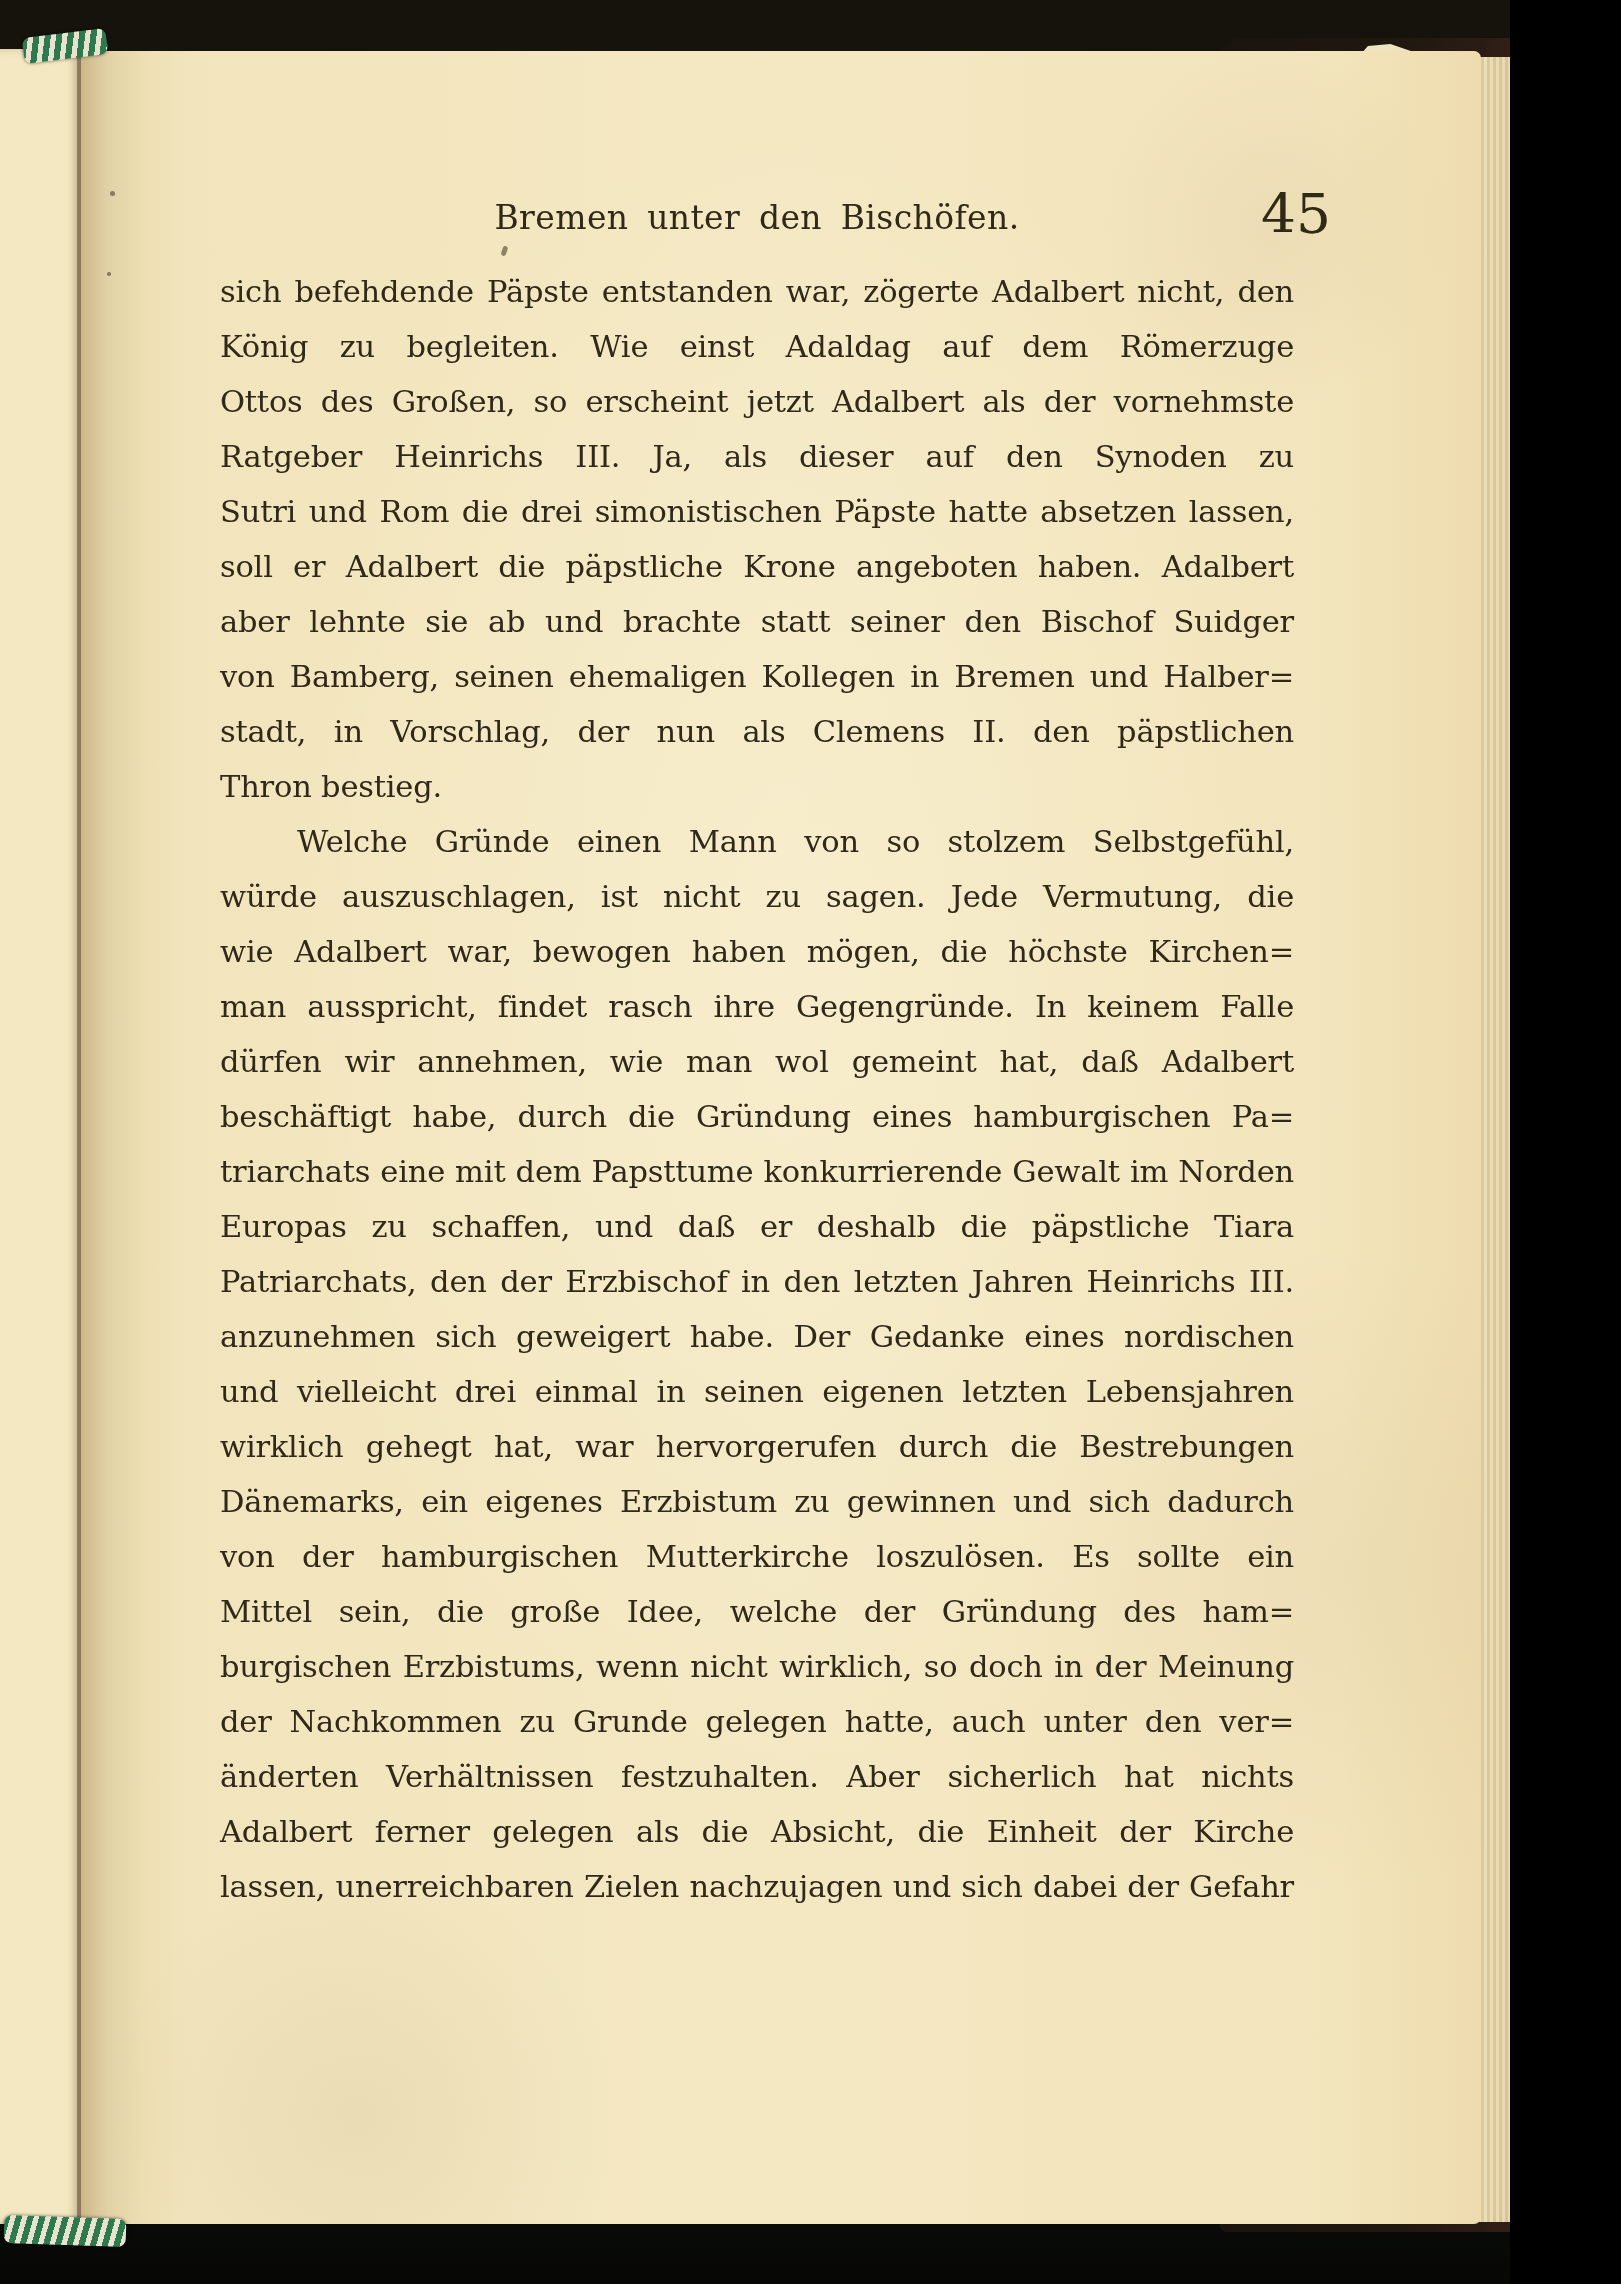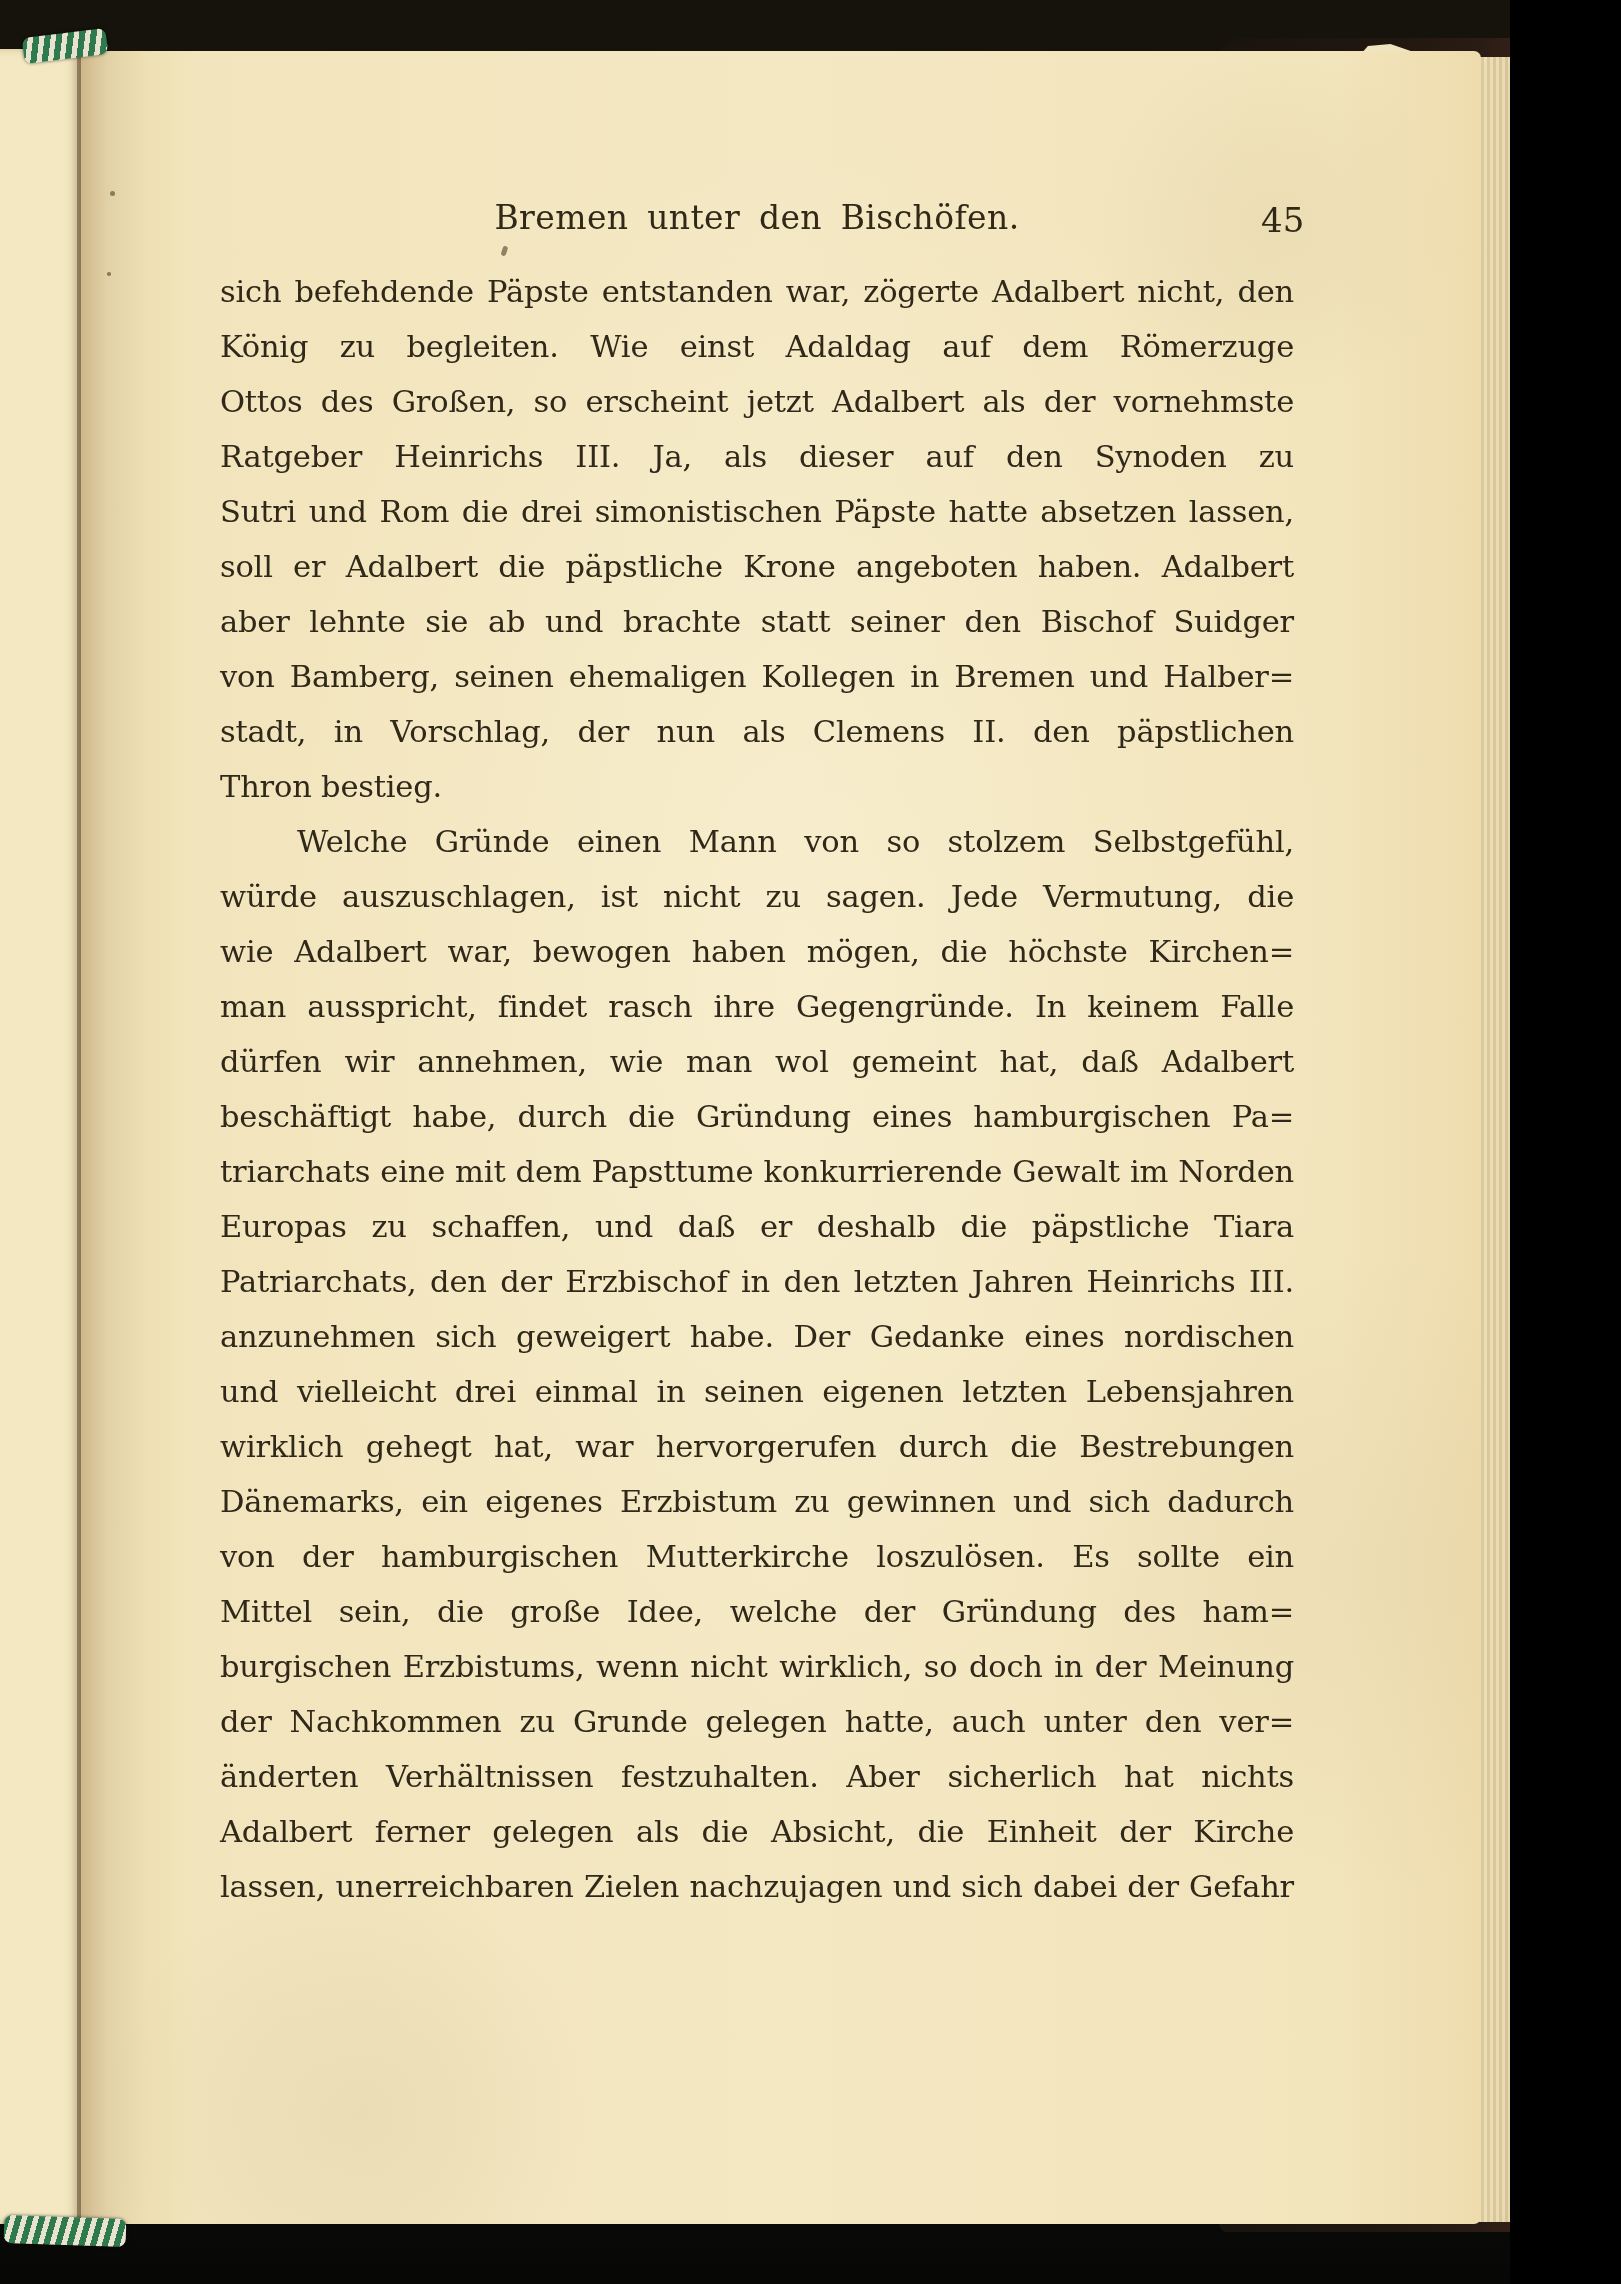--- a/index.html
+++ b/index.html
@@ -74,21 +74,21 @@
   }
   
   .running-title{
     position:absolute;left:220px;top:193px;width:1074px;
     text-align:center;
     font-size:33px;line-height:49px;color:#302917;
     word-spacing:7.8px;letter-spacing:0.4px;
   }
   .page-num{
     position:absolute;left:1261px;top:186px;width:87px;
-    font-size:34px;line-height:56px;color:#302917;text-align:left;margin-top:6px;
+    font-size:55px;line-height:56px;color:#302917;text-align:left;
   }
   .body-text{
     position:absolute;left:220px;top:264px;width:1074px;
     font-size:30.5px;line-height:55px;color:#30291a;
     letter-spacing:-0.2px;
   }
   .line{text-align:justify;text-align-last:justify;white-space:normal;}
   .line.left{text-align:left;text-align-last:left;}
   .line.indent{padding-left:77px;}
   

